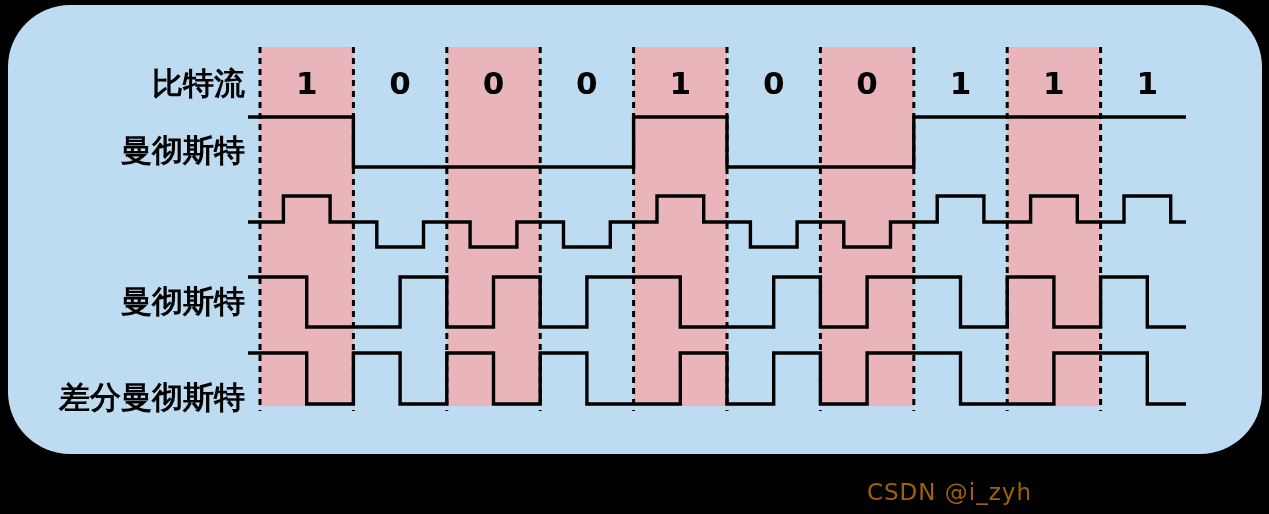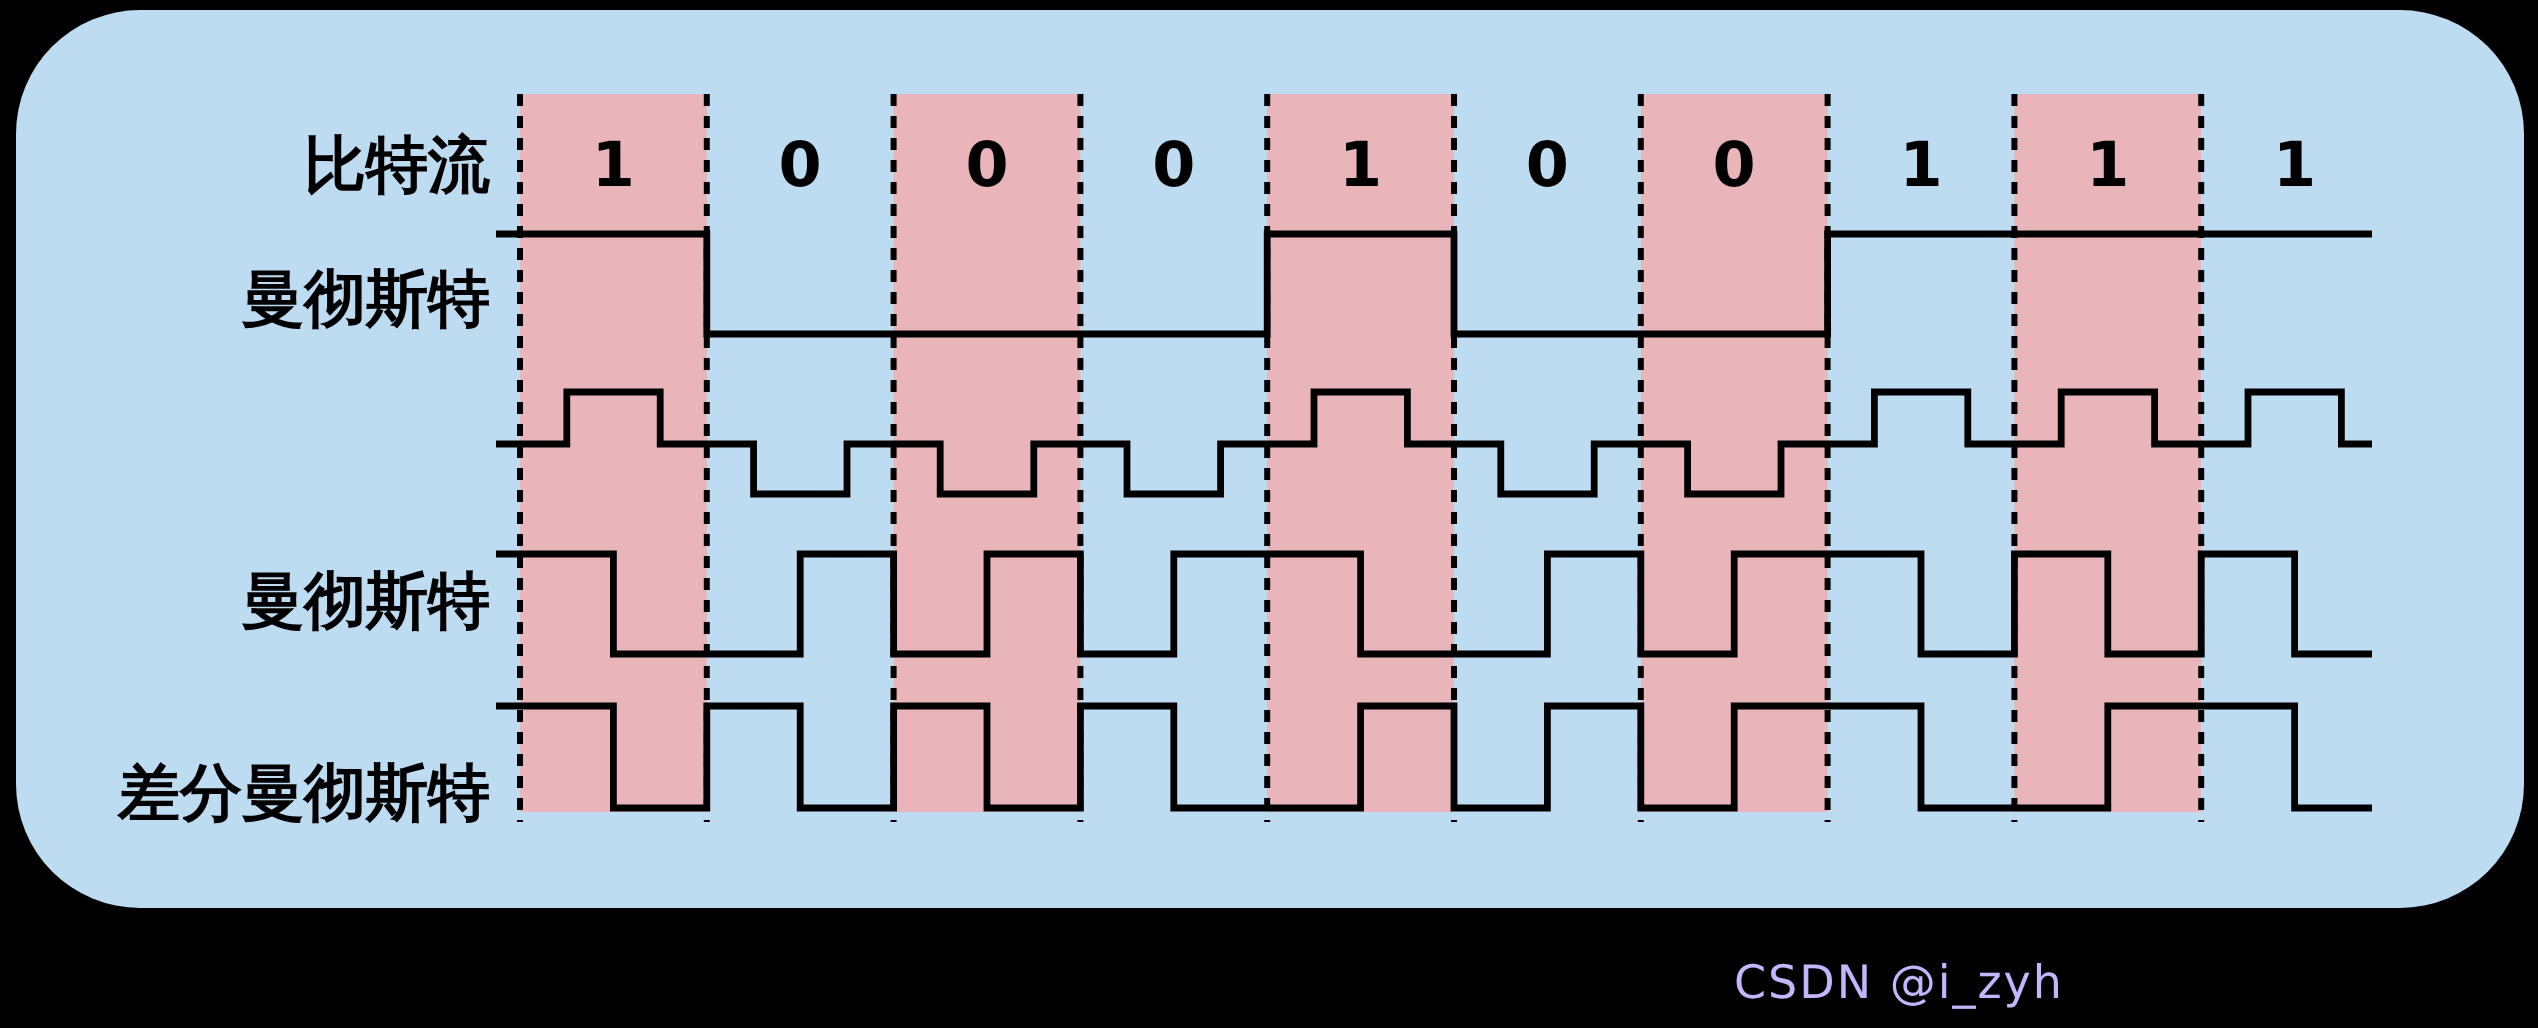--- a/index.html
+++ b/index.html
@@ -57,14 +57,14 @@
       <span class="bit-digit" style="left: 493.5px; top: 62px;">0</span>
       <span class="bit-digit" style="left: 586.9px; top: 62px;">0</span>
       <span class="bit-digit" style="left: 680.3px; top: 62px;">1</span>
       <span class="bit-digit" style="left: 773.7px; top: 62px;">0</span>
       <span class="bit-digit" style="left: 867.1px; top: 62px;">0</span>
       <span class="bit-digit" style="left: 960.5px; top: 62px;">1</span>
       <span class="bit-digit" style="left: 1053.9px; top: 62px;">1</span>
       <span class="bit-digit" style="left: 1147.3px; top: 62px;">1</span>
     </div>
 
-  <div class="watermark" style="color: #c4b5fd;">CSDN @i_zyh</div>
+  <div class="watermark" style="color: #a16207;">CSDN @i_zyh</div>
 </div>
 
 </body></html>

